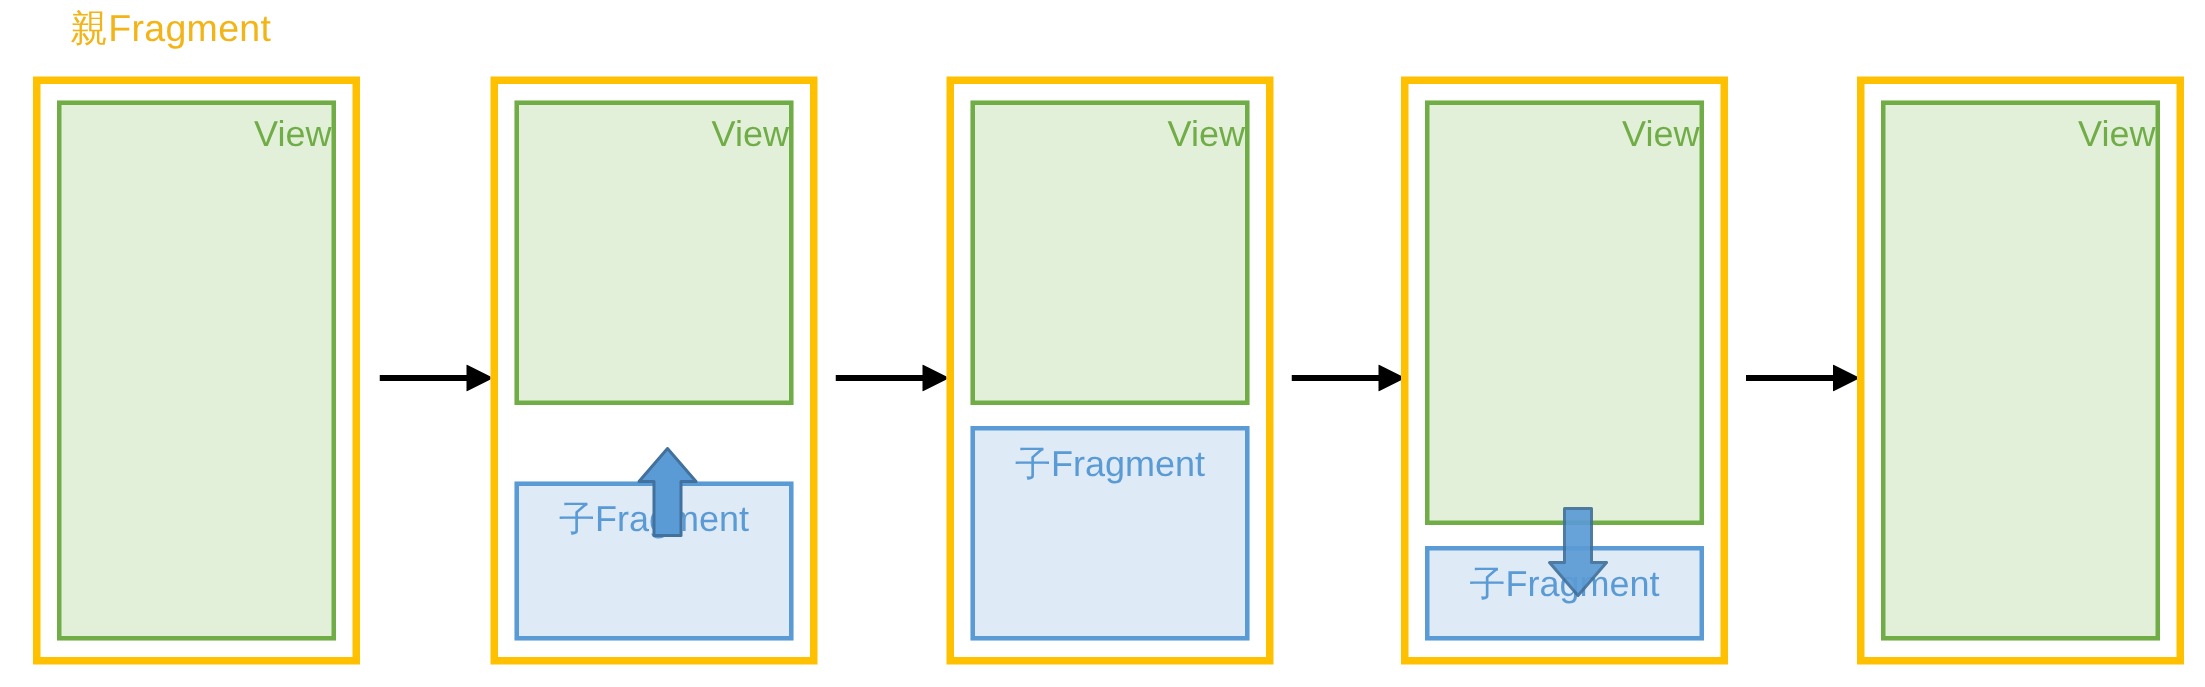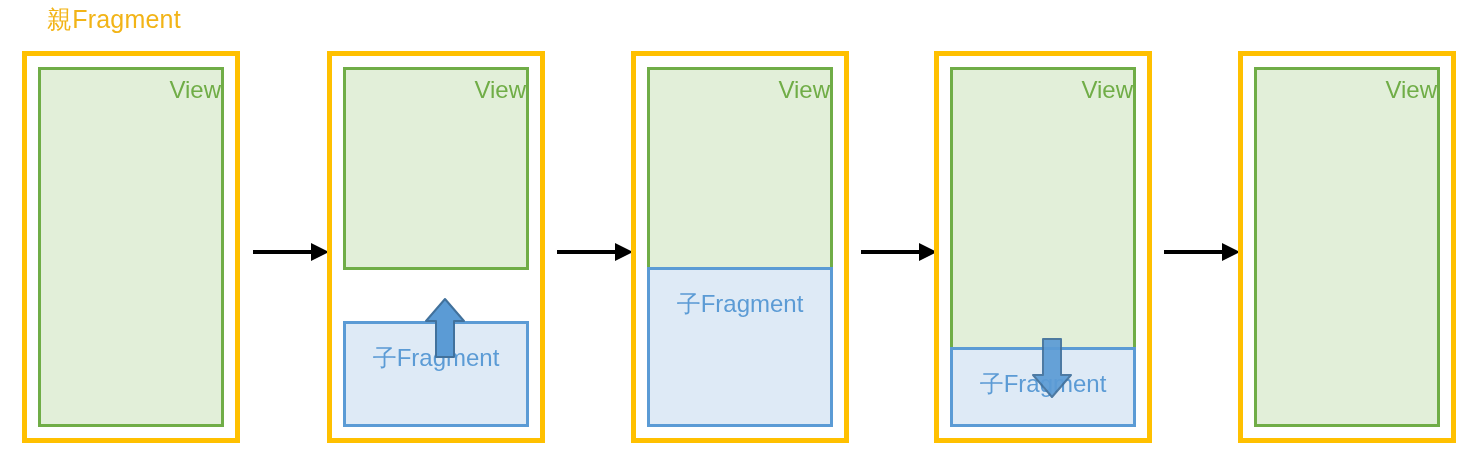--- a/index.html
+++ b/index.html
@@ -76,21 +76,22 @@
   .child-box {
     position: absolute;
     left: 6px;
     right: 6px;
     background: #deeaf6;
     border: 3px solid #5b9bd5;
     box-sizing: border-box;
     color: #5b9bd5;
     font-size: 24px;
     text-align: center;
-    padding-top: 18px;
+    padding-top: 6px;
+    margin-top: 17px;
   }
 
   
   .view-full   { top: 6px;  bottom: 6px; }
   .view-half   { top: 6px;  height: 203px; }
   .view-tall   { top: 6px;  height: 283px; }
 
   .child-low   { bottom: 6px; height: 106px; }
   .child-big   { top: 206px;  bottom: 6px; }
   .child-small { top: 286px;  bottom: 6px; }

